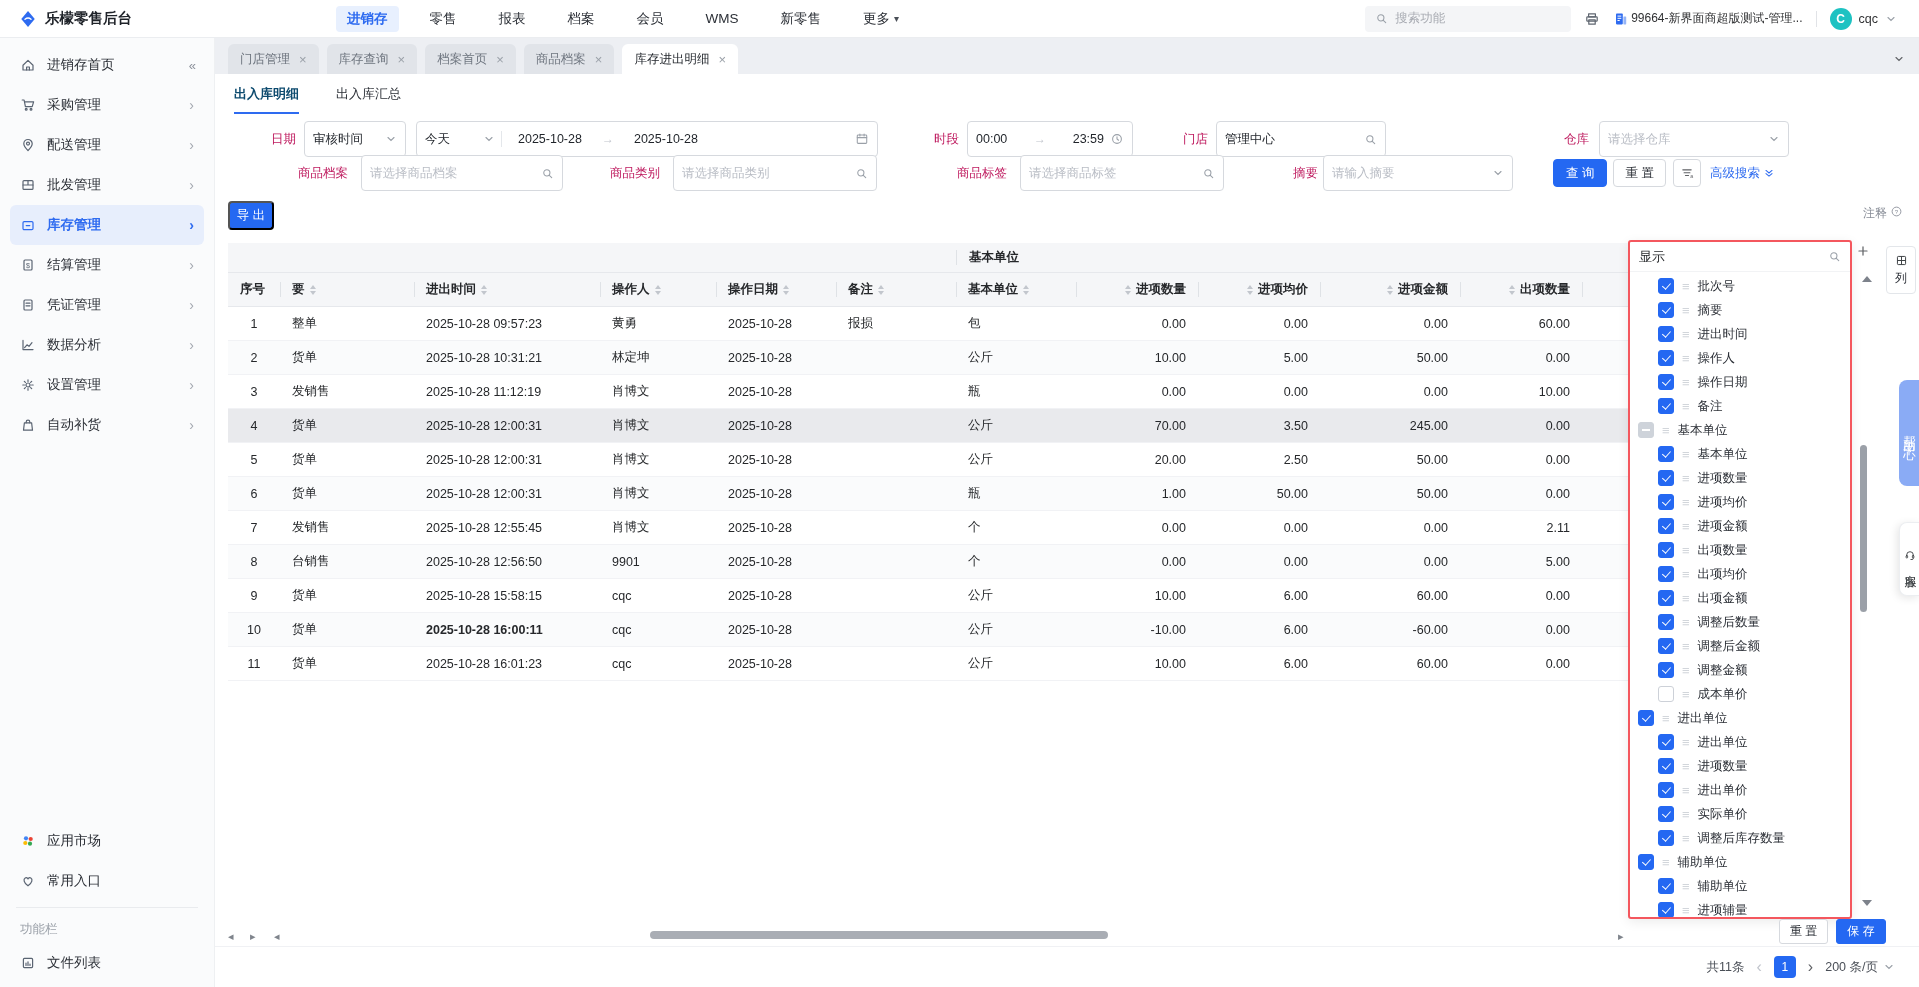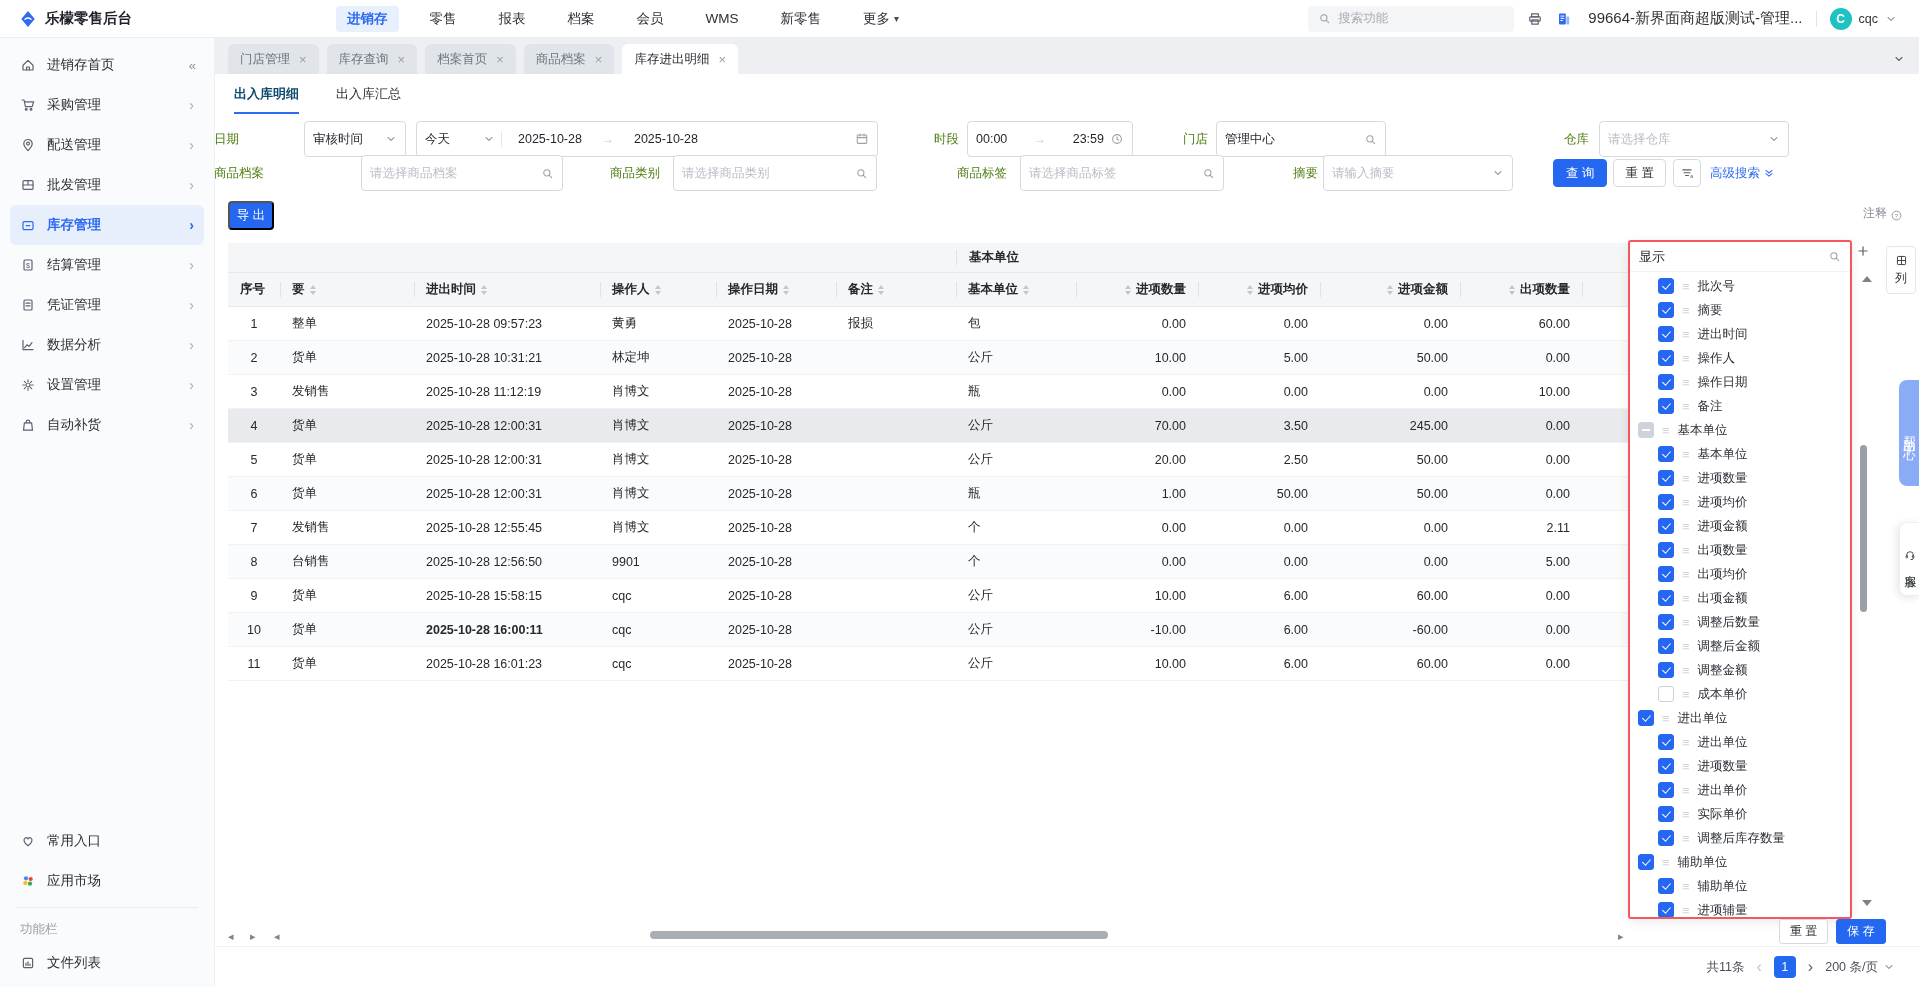--- a/index.html
+++ b/index.html
@@ -12,21 +12,21 @@
           display:flex;align-items:center;z-index:60}
   .brand{display:flex;align-items:center;gap:7px;padding-left:18px;width:200px}
   .brand-text{font-weight:700;font-size:14.5px;color:#1f2329;white-space:nowrap}
   .topmenu{display:flex;align-items:center;gap:20px;margin-left:118px}
   .topmenu-item{padding:4px 11px;border-radius:4px;font-size:13.5px;color:#2b2f36;white-space:nowrap;display:flex;align-items:center;gap:4px;cursor:pointer}
   .topmenu-item.active{color:#2e6bf0;background:#e8f0fe;font-weight:600}
   .caret{font-size:10px;color:#4a4f57;line-height:1}
   .topright{margin-left:auto;display:flex;align-items:center;gap:13px;padding-right:22px}
   .searchbox{width:186px;height:26px;background:#f4f5f7;border-radius:4px;display:flex;align-items:center;gap:7px;
              padding:0 10px;color:#a8abb2;font-size:12.5px}
-  .tenant{display:flex;align-items:center;gap:16px;font-size:15px;color:#303133;white-space:nowrap}
+  .tenant{display:flex;align-items:center;gap:2px;font-size:12px;color:#303133;white-space:nowrap}
   .vdiv{width:1px;height:16px;background:#e1e3e7}
   .usermenu{display:flex;align-items:center;gap:7px;font-size:12.5px}
   .avatar{width:22px;height:22px;border-radius:50%;background:#1ec2c2;color:#fff;font-size:12px;font-weight:700;
           display:flex;align-items:center;justify-content:center}
   
   .sidebar{position:absolute;top:37px;left:0;width:214px;bottom:0;background:#fafbfc;border-right:1px solid #eef0f2;
            display:flex;flex-direction:column;padding-top:8px;z-index:50}
   .sideitem{height:40px;margin:0 10px;padding:0 10px;border-radius:6px;display:flex;align-items:center;gap:11px;
             font-size:13.5px;color:#2b2f36;cursor:pointer;flex:none}
   .sideitem .icon{color:#5a6472}
@@ -48,21 +48,21 @@
   .tab .x{font-size:13px;color:#9aa0a8}
   .tabbar-chev{position:absolute;right:14px;bottom:9px;color:#606266}
   .subtabs{position:absolute;top:37px;left:0;right:0;height:40px;background:#fff;border-bottom:1px solid #ecedf0;
            display:flex;gap:37px;padding-left:20px}
   .subtab{font-size:13px;color:#2b2f36;display:flex;align-items:center;position:relative;cursor:pointer}
   .subtab.active{color:#0c4a6e;font-weight:600}
   .subtab.active::after{content:'';position:absolute;left:0;right:0;bottom:0;height:2px;background:#2e6bf0}
   
   .filters{position:absolute;top:77px;left:0;right:0;height:82px;background:#fff;padding-top:8px;box-sizing:border-box}
   .frow{display:flex;align-items:center;height:34px;font-size:12.5px}
-  .flabel{color:#4d7c0f;white-space:nowrap;flex:none}
+  .flabel{color:#be185d;text-align:right;white-space:nowrap;flex:none}
   .ctrl{height:36px;border:1px solid #d6d9de;border-radius:4px;display:flex;align-items:center;padding:0 8px;gap:6px;
         background:#fff;font-size:12.5px;color:#1f2329;box-sizing:border-box;flex:none}
   .ctrl .grow{flex:1}
   .ph{color:#b8bcc4}
   .gicon{color:#9aa0a8}
   .divline{width:1px;height:16px;background:#e4e7eb}
   .rarrow{color:#c0c4cc;font-size:12px}
   .w82{width:82px}.w102{width:102px;justify-content:space-between}.w462{width:462px}.w166{width:166px}
   .w170{width:170px}.w190{width:190px}.w202{width:202px}.w204{width:204px}.w134{width:134px}
   .ml5{margin-left:5px}.ml6{margin-left:6px}.ml7{margin-left:7px}.ml8{margin-left:8px}.ml9{margin-left:9px}.ml10{margin-left:10px}
@@ -72,21 +72,21 @@
        cursor:pointer;box-sizing:border-box;white-space:nowrap}
   .btn-primary{background:#2468f2;color:#fff;padding:0 12px;border:1px solid #2468f2}
   .btn-plain{background:#fff;color:#2b2f36;padding:0 11px;border:1px solid #d6d9de}
   .iconbtn{width:26px;height:26px;border:1px solid #d6d9de;border-radius:4px;display:flex;align-items:center;
            justify-content:center;color:#606266;background:#fff;cursor:pointer}
   .advlink{color:#2e6bf0;display:flex;align-items:center;gap:3px;cursor:pointer}
   
   .workarea{position:absolute;top:159px;left:0;right:0;bottom:40px;background:#fff}
   .export-btn{position:absolute;left:14px;top:5px;width:46px;height:29px;background:#2468f2;color:#fff;border-radius:4px;
               display:flex;align-items:center;justify-content:center;font-size:12.5px;cursor:pointer}
-  .note{position:absolute;right:16px;top:9px;color:#8a8f99;font-size:12px;display:flex;align-items:flex-end;gap:3px}
+  .note{position:absolute;right:16px;top:9px;color:#8a8f99;font-size:12px;display:flex;align-items:flex-start;gap:3px}
   .gridwrap{position:absolute;left:14px;top:47px;right:0;bottom:0;overflow:hidden}
   .grid{width:1474px;position:relative}
   .trow{display:flex}
   .trow.grouprow{height:29px;background:#f5f6f8;border-bottom:1px solid #e6e8ec;align-items:center}
   .gh-spacer{flex:none}
   .gh-label{font-weight:700;font-size:12.5px;color:#26282b;position:relative;padding-left:13px}
   .gh-label::before{content:'';position:absolute;left:0;top:1px;bottom:1px;width:1px;background:#dfe2e6}
   .trow.headrow{height:33px;background:#f5f6f8;border-bottom:1px solid #e6e8ec}
   .th,.td{display:flex;align-items:center;padding:0 12px;box-sizing:border-box;flex:none;white-space:nowrap;overflow:hidden}
   .th{font-weight:700;font-size:12.5px;color:#26282b;position:relative}
@@ -347,37 +347,37 @@
           </span>
           <span>自动补货</span>
           <span class="s-arrow">›</span>
         </div>
       </div>
     <div class="side-bottom">
       <div id="side-shortcuts">
           <div class="sideitem">
             <span class="icon">
               <svg viewBox="0 0 16 16" fill="none" stroke="currentColor" stroke-width="1.2" stroke-linecap="round" stroke-linejoin="round">
-                <path d="M8 12.8C3.4 9.6 3.3 6 5.2 5c1.3-.7 2.4.1 2.8.9.4-.8 1.5-1.6 2.8-.9 1.9 1 1.8 4.6-2.8 7.8z"></path>
-              </svg>
-            </span>
-            <span>常用入口</span>
-          </div>
-          <div class="sideitem">
-            <span class="icon">
-              <svg viewBox="0 0 16 16" fill="none" stroke="currentColor" stroke-width="1.2" stroke-linecap="round" stroke-linejoin="round">
                 <g stroke="none">
                   <circle cx="6" cy="5.3" r="2.1" fill="#4285f4"></circle>
                   <circle cx="10.7" cy="6" r="2.1" fill="#ea4335"></circle>
                   <circle cx="5.3" cy="10" r="2.1" fill="#fbbc05"></circle>
                   <circle cx="10" cy="10.7" r="2.1" fill="#34a853"></circle>
                 </g>
               </svg>
             </span>
             <span>应用市场</span>
+          </div>
+          <div class="sideitem">
+            <span class="icon">
+              <svg viewBox="0 0 16 16" fill="none" stroke="currentColor" stroke-width="1.2" stroke-linecap="round" stroke-linejoin="round">
+                <path d="M8 12.8C3.4 9.6 3.3 6 5.2 5c1.3-.7 2.4.1 2.8.9.4-.8 1.5-1.6 2.8-.9 1.9 1 1.8 4.6-2.8 7.8z"></path>
+              </svg>
+            </span>
+            <span>常用入口</span>
           </div>
         </div>
       <div class="side-divider"></div>
       <div class="side-caption">功能栏</div>
       <div id="side-tools">
           <div class="sideitem">
             <span class="icon">
               <svg viewBox="0 0 16 16" fill="none" stroke="currentColor" stroke-width="1.2" stroke-linecap="round" stroke-linejoin="round">
                 <rect x="3.4" y="3.4" width="9.2" height="9.2" rx="1"></rect>
                 <path d="M6 10.4V8M8 10.4V6.8M10 10.4V9"></path>

